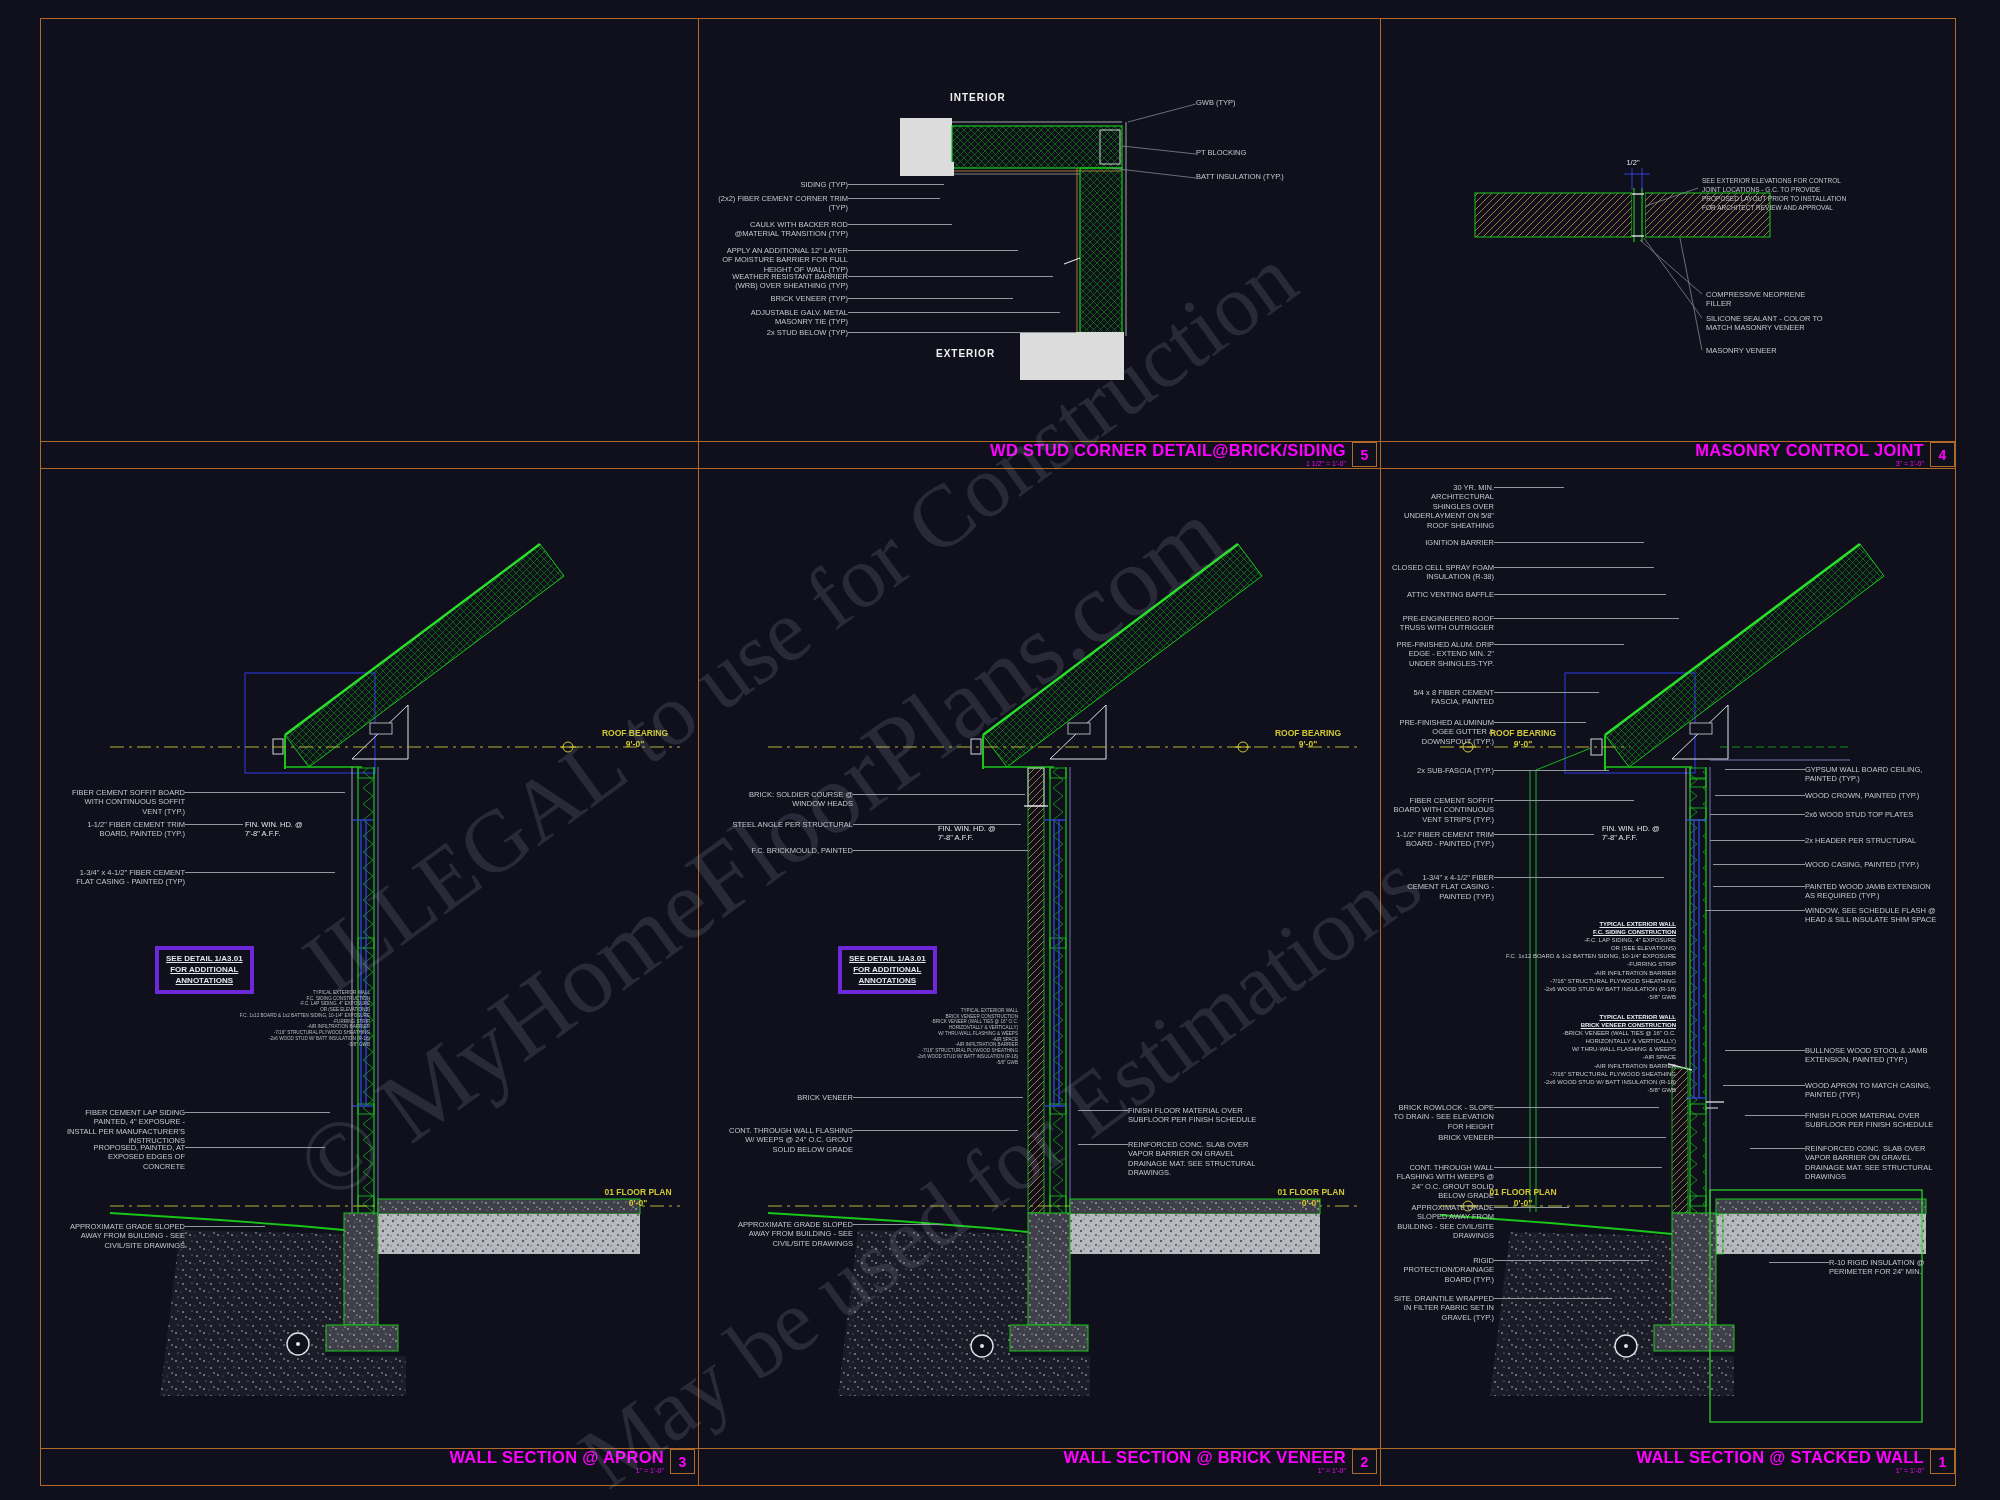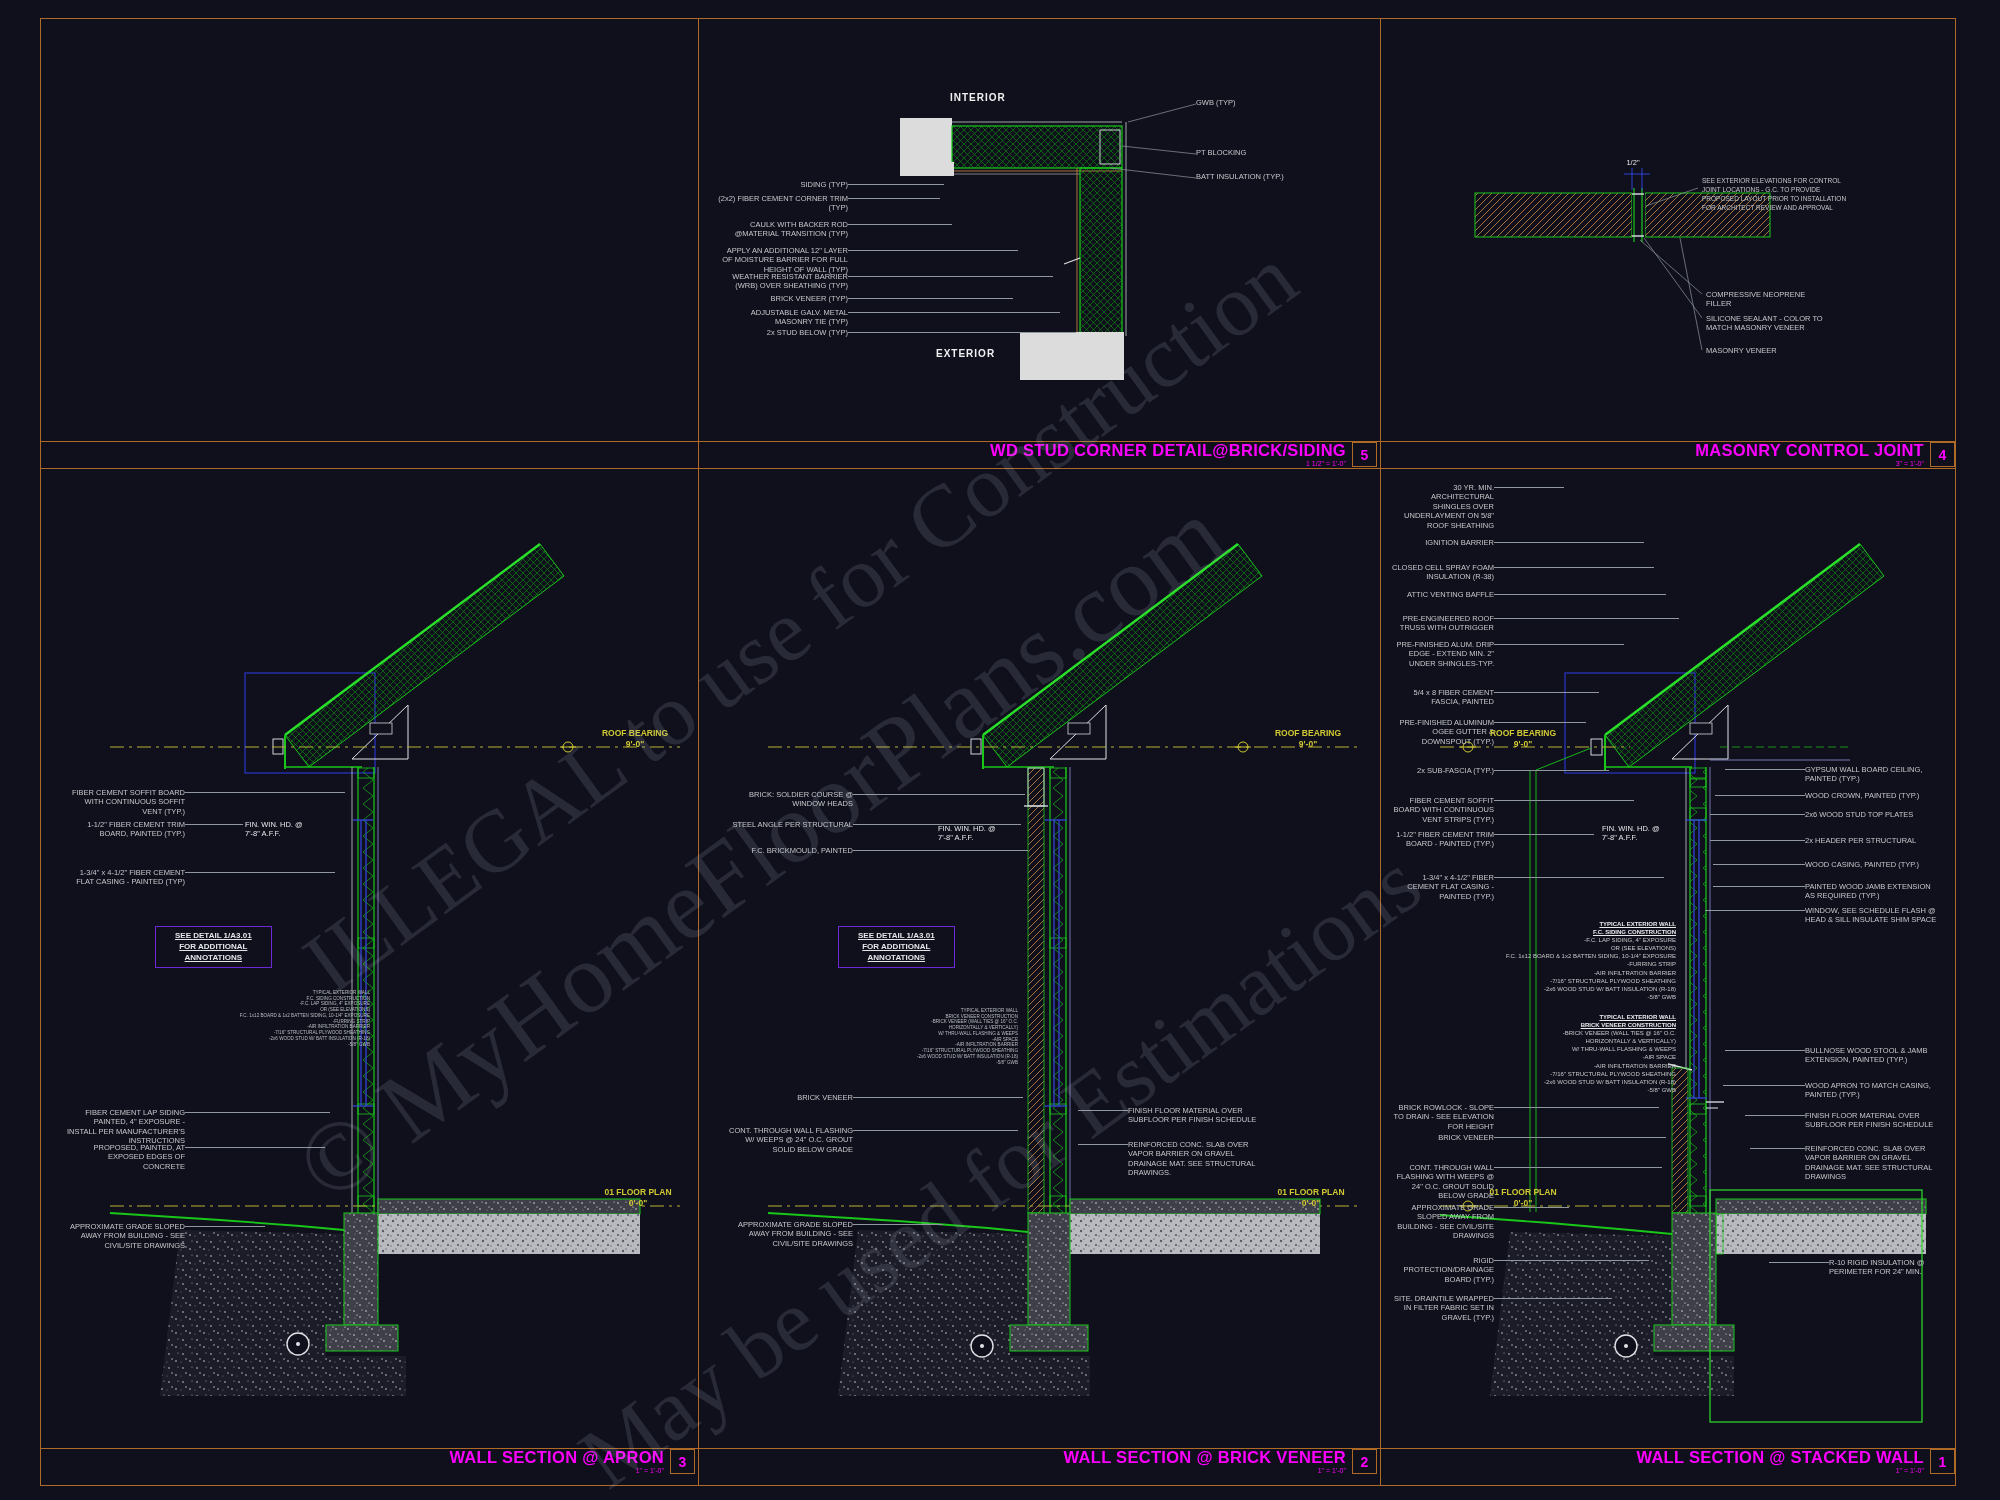--- a/index.html
+++ b/index.html
@@ -9,22 +9,22 @@
           border:1.5px solid #b06a28;box-sizing:border-box;}
   .hline{position:absolute;height:1px;background:#b06a28;}
   .vline{position:absolute;width:1px;background:#b06a28;}
   .panel{position:absolute;}
   .panel svg{position:absolute;left:0;top:0;}
   .lbl{position:absolute;font-size:7.5px;line-height:1.25;color:#c4c8c9;}
   .lbl.r{text-align:right;}
   .lbl .ld{position:absolute;left:100%;top:4px;height:0;border-top:0.7px solid #8f989c;}
   .lbl.l .ld{left:auto;right:100%;}
   .tinyblk{position:absolute;text-align:right;color:#b9bec0;font-size:4.6px;line-height:1.25;}
-  .seebox{position:absolute;border:1px solid #6d28d9;color:#e2e6e8;font-size:8px;line-height:1.4;
-          text-align:center;padding:3px 19px;font-weight:bold;background:rgba(16,16,29,.6);}
+  .seebox{position:absolute;border:4px solid #6d28d9;color:#e2e6e8;font-size:8px;line-height:1.4;
+          text-align:center;padding:3px 7px;font-weight:bold;background:rgba(16,16,29,.6);margin-top:20px;}
   .seebox div{text-decoration:underline;}
   .spec{position:absolute;text-align:right;color:#c4c8c9;font-size:6px;line-height:1.35;}
   .spec div:nth-child(-n+2){font-weight:bold;color:#e8ebec;text-decoration:underline;}
   .lvl{position:absolute;color:#cfc832;font-size:8.5px;font-weight:bold;text-align:center;line-height:1.25;width:110px;}
   .big{position:absolute;font-size:10px;font-weight:bold;color:#f0f0f0;letter-spacing:1px;}
   .titlebar{position:absolute;height:27px;display:flex;align-items:center;justify-content:flex-end;
             gap:6px;padding-right:3px;box-sizing:border-box;}
   .ttl{display:flex;flex-direction:column;align-items:flex-end;line-height:1;}
   .ttl .tl{color:#ff00ff;font-size:16.5px;font-weight:bold;letter-spacing:.3px;white-space:nowrap;}
   .ttl .ts{color:#ff00ff;font-size:7px;margin-top:2px;}

